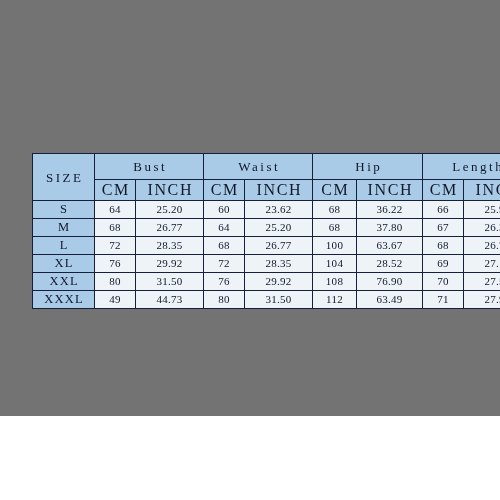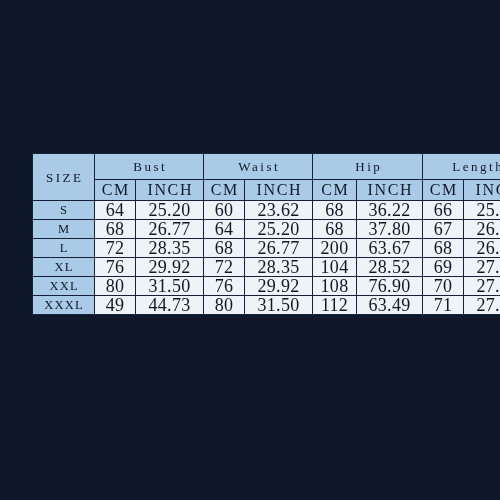--- a/index.html
+++ b/index.html
@@ -10,22 +10,22 @@
     width: 500px;
     height: 500px;
     background: #ffffff;
     font-family: "Liberation Serif", "DejaVu Serif", serif;
     overflow: hidden;
   }
 
   #page {
     position: relative;
     width: 500px;
-    height: 500px;
-    background: #0f172a;
+    height: 416px;
+    background: #737373;
   }
 
   #size-chart-wrap {
     position: absolute;
     left: 32px;
     top: 153px;
     width: 434px;
   }
 
   table.size-chart {
@@ -71,21 +71,21 @@
   td.size-corner {
     background: #a9cbe8;
     font-size: 12px;
     letter-spacing: 1.6px;
     text-indent: 1.6px;
   }
 
   
   tr.data-row td {
     height: 17px;
-    font-size: 18px;
+    font-size: 11px;
     background: #eef3f8;
     letter-spacing: 0.3px;
   }
 
   tr.data-row td.size-cell {
     background: #a9cbe8;
     font-size: 12.5px;
     letter-spacing: 1.2px;
     text-indent: 1.2px;
   }
@@ -158,21 +158,21 @@
           <td>67</td>
           <td>26.38</td>
         </tr>
 
         <tr class="data-row">
           <td class="size-cell">L</td>
           <td>72</td>
           <td>28.35</td>
           <td>68</td>
           <td>26.77</td>
-          <td>200</td>
+          <td>100</td>
           <td>63.67</td>
           <td>68</td>
           <td>26.77</td>
         </tr>
 
         <tr class="data-row">
           <td class="size-cell">XL</td>
           <td>76</td>
           <td>29.92</td>
           <td>72</td>

